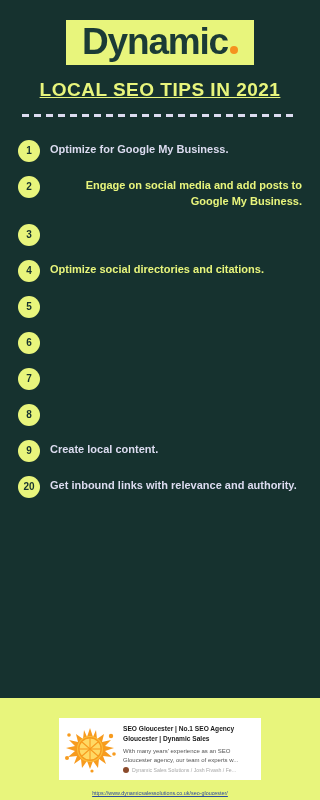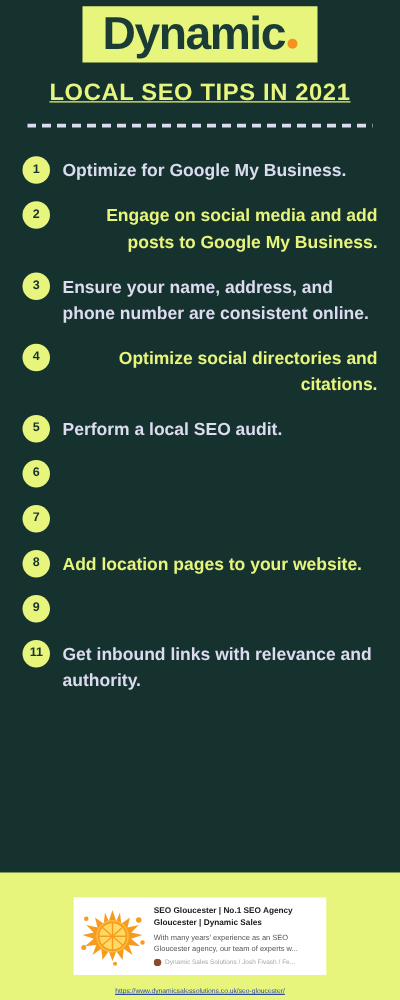--- a/index.html
+++ b/index.html
@@ -9,21 +9,21 @@
     background:#16322F;
     position:relative;
   }
   #infographic{
     position:absolute;inset:0;
     display:flex;flex-direction:column;
     background:#16322F;
   }
 
   
-  .header{padding-top:5px;flex:0 0 auto;}
+  .header{padding-top:20px;flex:0 0 auto;}
   .logo-wrap{display:flex;justify-content:center;}
   .logo-box{
     background:#E8F57C;
     padding:3px 16px 5px 16px;
     display:inline-flex;align-items:baseline;
     line-height:1;
   }
   .logo-text{
     font-size:37px;font-weight:bold;color:#1B3B36;
     letter-spacing:-1.2px;
@@ -61,21 +61,21 @@
   }
   .badge{
     flex:0 0 auto;
     width:22px;height:22px;border-radius:50%;
     background:#E8F57C;color:#16322F;
     font-size:10px;font-weight:bold;
     display:flex;align-items:center;justify-content:center;
     margin-right:10px;margin-top:1px;
   }
   .tip-text{
-    font-size:14px;font-weight:bold;
+    font-size:11px;font-weight:bold;
     line-height:1.5;
     padding-top:2px;
   }
   .tip.alt-a .tip-text{color:#DCDCF0;}
   .tip.alt-b .tip-text{color:#E8F57C;text-align:right;}
 
   
   .footer{
     flex:0 0 auto;
     background:#E8F57C;
@@ -154,53 +154,51 @@
       <div class="tip-text">Optimize for Google My Business.</div>
     </div>
 
     <div class="tip alt-b">
       <div class="badge">2</div>
       <div class="tip-text">Engage on social media and add posts to Google My Business.</div>
     </div>
 
     <div class="tip alt-a">
       <div class="badge">3</div>
-      <div class="tip-text">Ensure your name, address, and phone number are consistent online.</div>
     </div>
 
     <div class="tip alt-b">
       <div class="badge">4</div>
       <div class="tip-text">Optimize social directories and citations.</div>
     </div>
 
     <div class="tip alt-a">
       <div class="badge">5</div>
-      <div class="tip-text">Perform a local SEO audit.</div>
     </div>
 
     <div class="tip alt-b">
       <div class="badge">6</div>
     </div>
 
     <div class="tip alt-a">
       <div class="badge">7</div>
     </div>
 
     <div class="tip alt-b">
       <div class="badge">8</div>
-      <div class="tip-text">Add location pages to your website.</div>
     </div>
 
     <div class="tip alt-a">
       <div class="badge">9</div>
-    </div>
-
-
-    <div class="tip alt-a">
-      <div class="badge">11</div>
+      <div class="tip-text">Create local content.</div>
+    </div>
+
+
+    <div class="tip alt-a">
+      <div class="badge">20</div>
       <div class="tip-text">Get inbound links with relevance and authority.</div>
     </div>
 
 
   </div>
 
   <div class="footer">
 
     <div class="preview-card">
 

